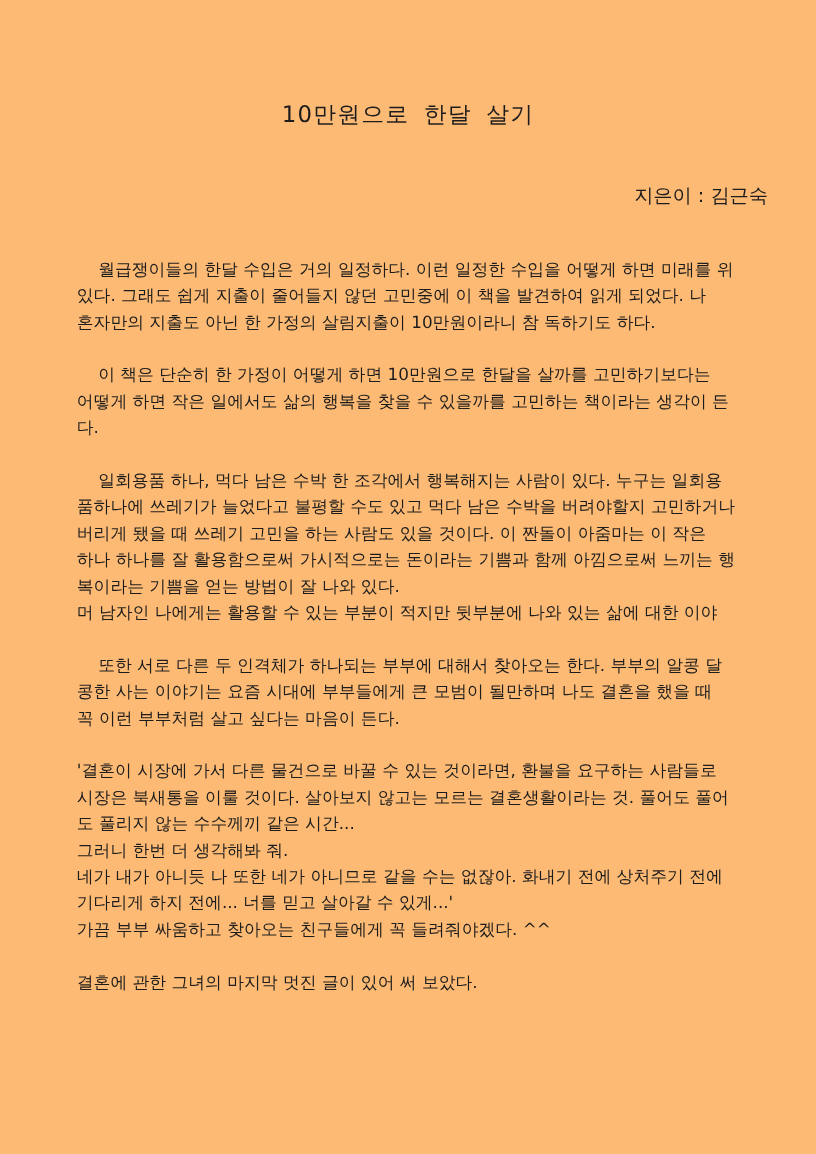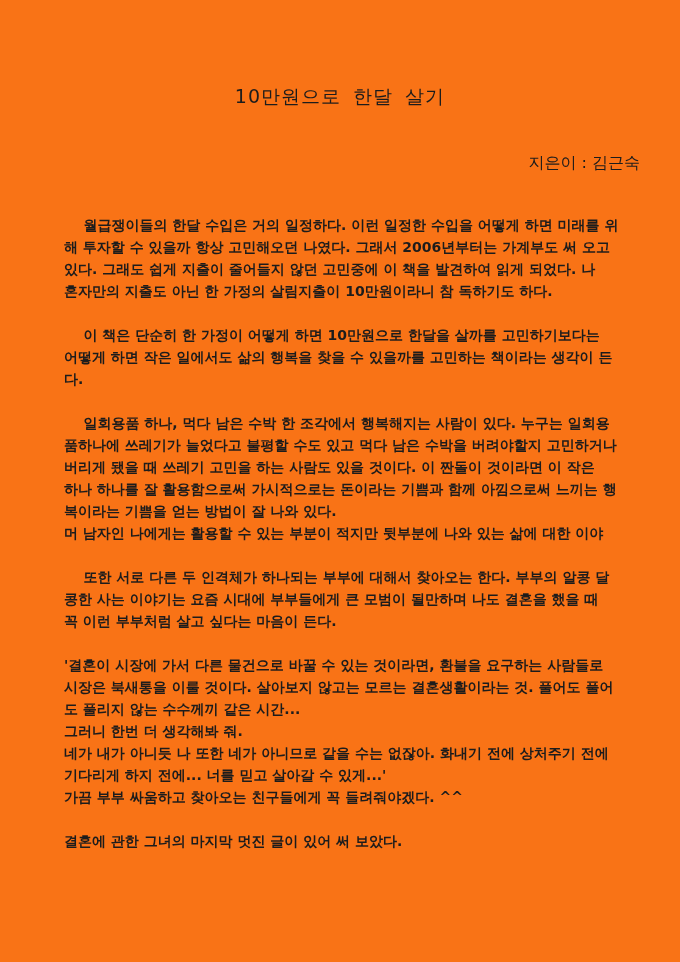--- a/index.html
+++ b/index.html
@@ -4,21 +4,21 @@
 <style>
   html, body {
     margin: 0;
     padding: 0;
     background: #ffffff;
   }
   .page {
     position: relative;
     width: 680px;
     height: 962px;
-    background: #f97316;
+    background: #fdba74;
     color: #1c1c1c;
     font-family: "DejaVu Sans", sans-serif;
     overflow: hidden;
   }
   .doc-title {
     position: absolute;
     top: 82px;
     left: 0;
     right: 0;
     text-align: center;
@@ -44,51 +44,49 @@
     font-size: 14px;
     line-height: 22px;
   }
   .block {
     margin: 0 0 22px 0;
   }
   .line {
     white-space: pre;
     overflow: hidden;
     height: 22px;
-    font-weight: bold;
   }
 </style>
 </head>
 <body>
 
 <div class="page">
 
   <div class="doc-title">10만원으로 한달 살기</div>
 
   <div class="author-line">지은이 : 김근숙</div>
 
   <div class="content">
 
     <div class="block">
       <div class="line">    월급쟁이들의 한달 수입은 거의 일정하다. 이런 일정한 수입을 어떻게 하면 미래를 위</div>
-      <div class="line">해 투자할 수 있을까 항상 고민해오던 나였다. 그래서 2006년부터는 가계부도 써 오고</div>
       <div class="line">있다. 그래도 쉽게 지출이 줄어들지 않던 고민중에 이 책을 발견하여 읽게 되었다. 나</div>
       <div class="line">혼자만의 지출도 아닌 한 가정의 살림지출이 10만원이라니 참 독하기도 하다.</div>
     </div>
 
     <div class="block">
       <div class="line">    이 책은 단순히 한 가정이 어떻게 하면 10만원으로 한달을 살까를 고민하기보다는</div>
       <div class="line">어떻게 하면 작은 일에서도 삶의 행복을 찾을 수 있을까를 고민하는 책이라는 생각이 든</div>
       <div class="line">다.</div>
     </div>
 
     <div class="block">
       <div class="line">    일회용품 하나, 먹다 남은 수박 한 조각에서 행복해지는 사람이 있다. 누구는 일회용</div>
       <div class="line">품하나에 쓰레기가 늘었다고 불평할 수도 있고 먹다 남은 수박을 버려야할지 고민하거나</div>
-      <div class="line">버리게 됐을 때 쓰레기 고민을 하는 사람도 있을 것이다. 이 짠돌이 것이라면 이 작은</div>
+      <div class="line">버리게 됐을 때 쓰레기 고민을 하는 사람도 있을 것이다. 이 짠돌이 아줌마는 이 작은</div>
       <div class="line">하나 하나를 잘 활용함으로써 가시적으로는 돈이라는 기쁨과 함께 아낌으로써 느끼는 행</div>
       <div class="line">복이라는 기쁨을 얻는 방법이 잘 나와 있다.</div>
       <div class="line">머 남자인 나에게는 활용할 수 있는 부분이 적지만 뒷부분에 나와 있는 삶에 대한 이야</div>
     </div>
 
     <div class="block">
       <div class="line">    또한 서로 다른 두 인격체가 하나되는 부부에 대해서 찾아오는 한다. 부부의 알콩 달</div>
       <div class="line">콩한 사는 이야기는 요즘 시대에 부부들에게 큰 모범이 될만하며 나도 결혼을 했을 때</div>
       <div class="line">꼭 이런 부부처럼 살고 싶다는 마음이 든다.</div>
     </div>

